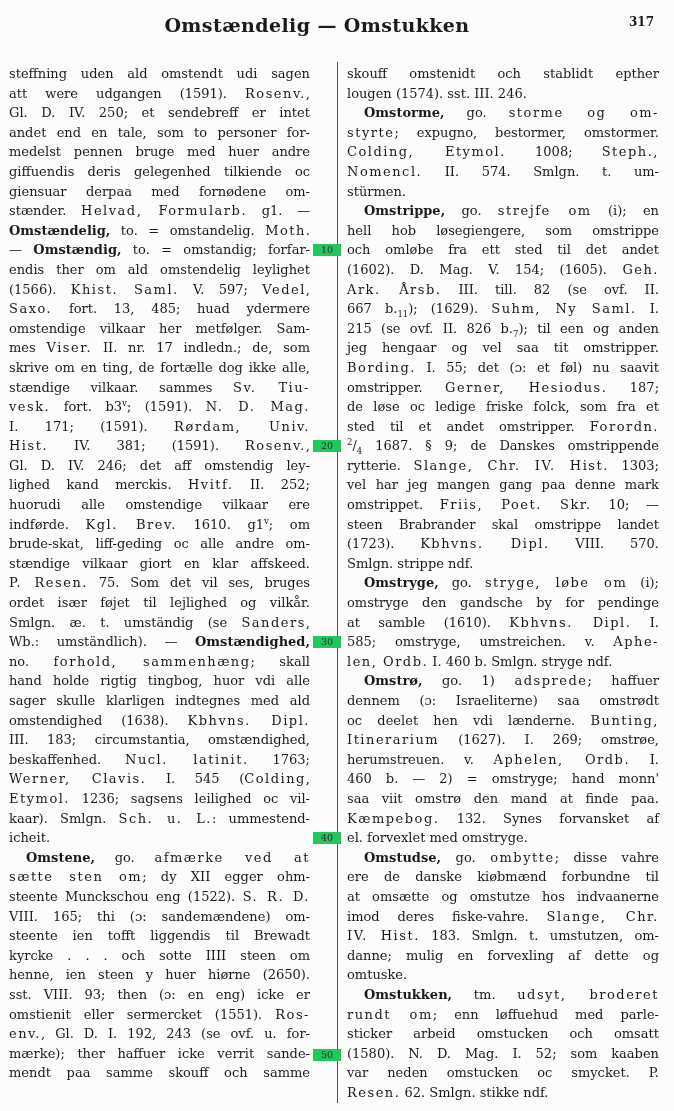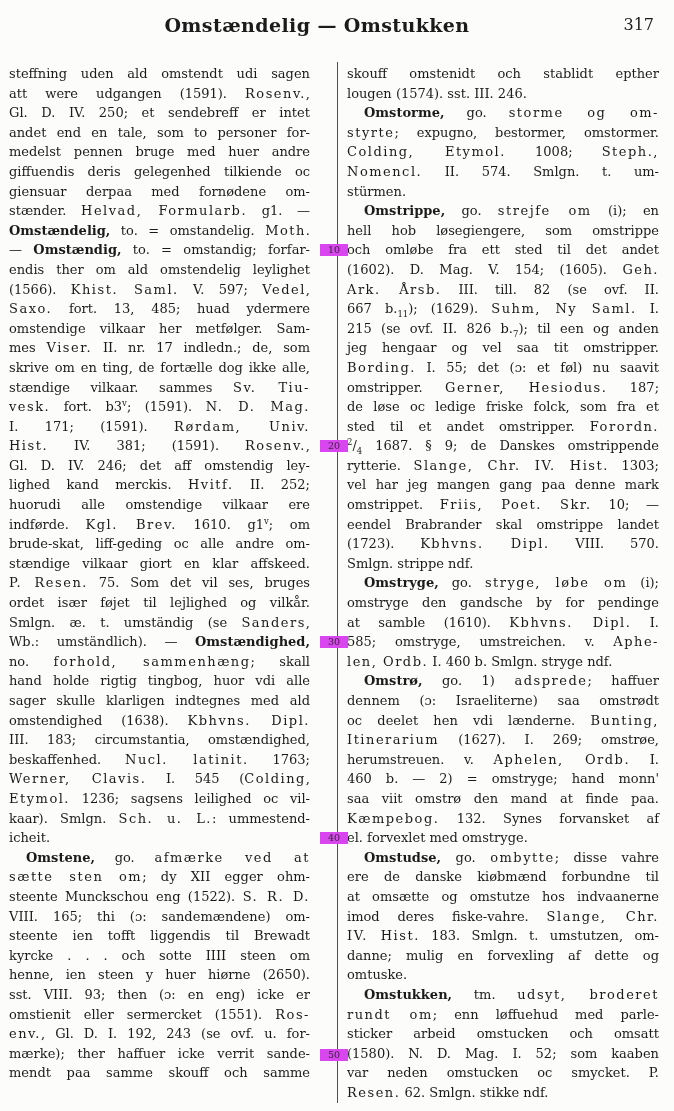--- a/index.html
+++ b/index.html
@@ -13,21 +13,21 @@
     width:674px; height:1111px;
     background:#fcfcfa;
     color:#1b1b1b;
     overflow:hidden;
   }
   .running-header { position:absolute; top:14px; left:0; width:674px; height:22px; }
   .header-title {
     position:absolute; left:0; right:40px; text-align:center;
     font-weight:bold; font-size:19px; letter-spacing:0.4px;
   }
-  .page-number { position:absolute; right:20px; top:1px; font-size:16px; }
+  .page-number { position:absolute; right:20px; top:1px; font-size:12px;font-weight:bold; }
 
   .columns { position:absolute; top:64px; left:9px; width:656px; height:1040px; }
   .col { position:absolute; top:0; }
   .col-left  { left:0;     width:301px; }
   .col-right { left:338px; width:312px; }
 
   .divider {
     position:absolute; left:328px; top:-2px;
     width:1px; height:1041px;
     background:#515151;
@@ -38,23 +38,23 @@
     text-align:justify; text-align-last:justify;
     white-space:normal; overflow:visible;
   }
   .line.para-end { text-align-last:left; }
   .line.indent { text-indent:17px; }
   .line b { font-weight:bold; }
   .sp { letter-spacing:1.5px; }
   sup, sub { font-size:8.5px; line-height:0; }
 
   .lineno {
-    position:absolute; left:311px; width:28px;
+    position:absolute; left:304px; width:28px;
     text-align:center; font-size:9.5px; line-height:12px;
-    color:#2e2e2e; background:#d946ef;
+    color:#2e2e2e; background:#22c55e;
   }
 </style>
 </head>
 <body>
 
 <div class="page">
   <div class="running-header">
     <div class="header-title">Omstændelig — Omstukken</div>
     <div class="page-number">317</div>
   </div>
@@ -131,21 +131,21 @@
         <div class="line">215 (se ovf. II. 826 b.<sub>7</sub>); til een og anden</div>
         <div class="line">jeg hengaar og vel saa tit omstripper.</div>
         <div class="line"><span class="sp">Bording.</span> I. 55; det (ɔ: et føl) nu saavit</div>
         <div class="line">omstripper. <span class="sp">Gerner, Hesiodus.</span> 187;</div>
         <div class="line">de løse oc ledige friske folck, som fra et</div>
         <div class="line">sted til et andet omstripper. <span class="sp">Forordn.</span></div>
         <div class="line"><sup>2</sup>/<sub>4</sub> 1687. § 9; de Danskes omstrippende</div>
         <div class="line">rytterie. <span class="sp">Slange, Chr. IV. Hist.</span> 1303;</div>
         <div class="line">vel har jeg mangen gang paa denne mark</div>
         <div class="line">omstrippet. <span class="sp">Friis, Poet. Skr.</span> 10; —</div>
-        <div class="line">eendel Brabrander skal omstrippe landet</div>
+        <div class="line">steen Brabrander skal omstrippe landet</div>
         <div class="line">(1723). <span class="sp">Kbhvns. Dipl.</span> VIII. 570.</div>
         <div class="line para-end">Smlgn. strippe ndf.</div>
         <div class="line indent"><b>Omstryge,</b> go. <span class="sp">stryge, løbe om</span> (i);</div>
         <div class="line">omstryge den gandsche by for pendinge</div>
         <div class="line">at samble (1610). <span class="sp">Kbhvns. Dipl.</span> I.</div>
         <div class="line">585; omstryge, umstreichen. v. <span class="sp">Aphe-</span></div>
         <div class="line para-end"><span class="sp">len, Ordb.</span> I. 460 b. Smlgn. stryge ndf.</div>
         <div class="line indent"><b>Omstrø,</b> go. 1) <span class="sp">adsprede</span>; haffuer</div>
         <div class="line">dennem (ɔ: Israeliterne) saa omstrødt</div>
         <div class="line">oc deelet hen vdi lænderne. <span class="sp">Bunting,</span></div>

